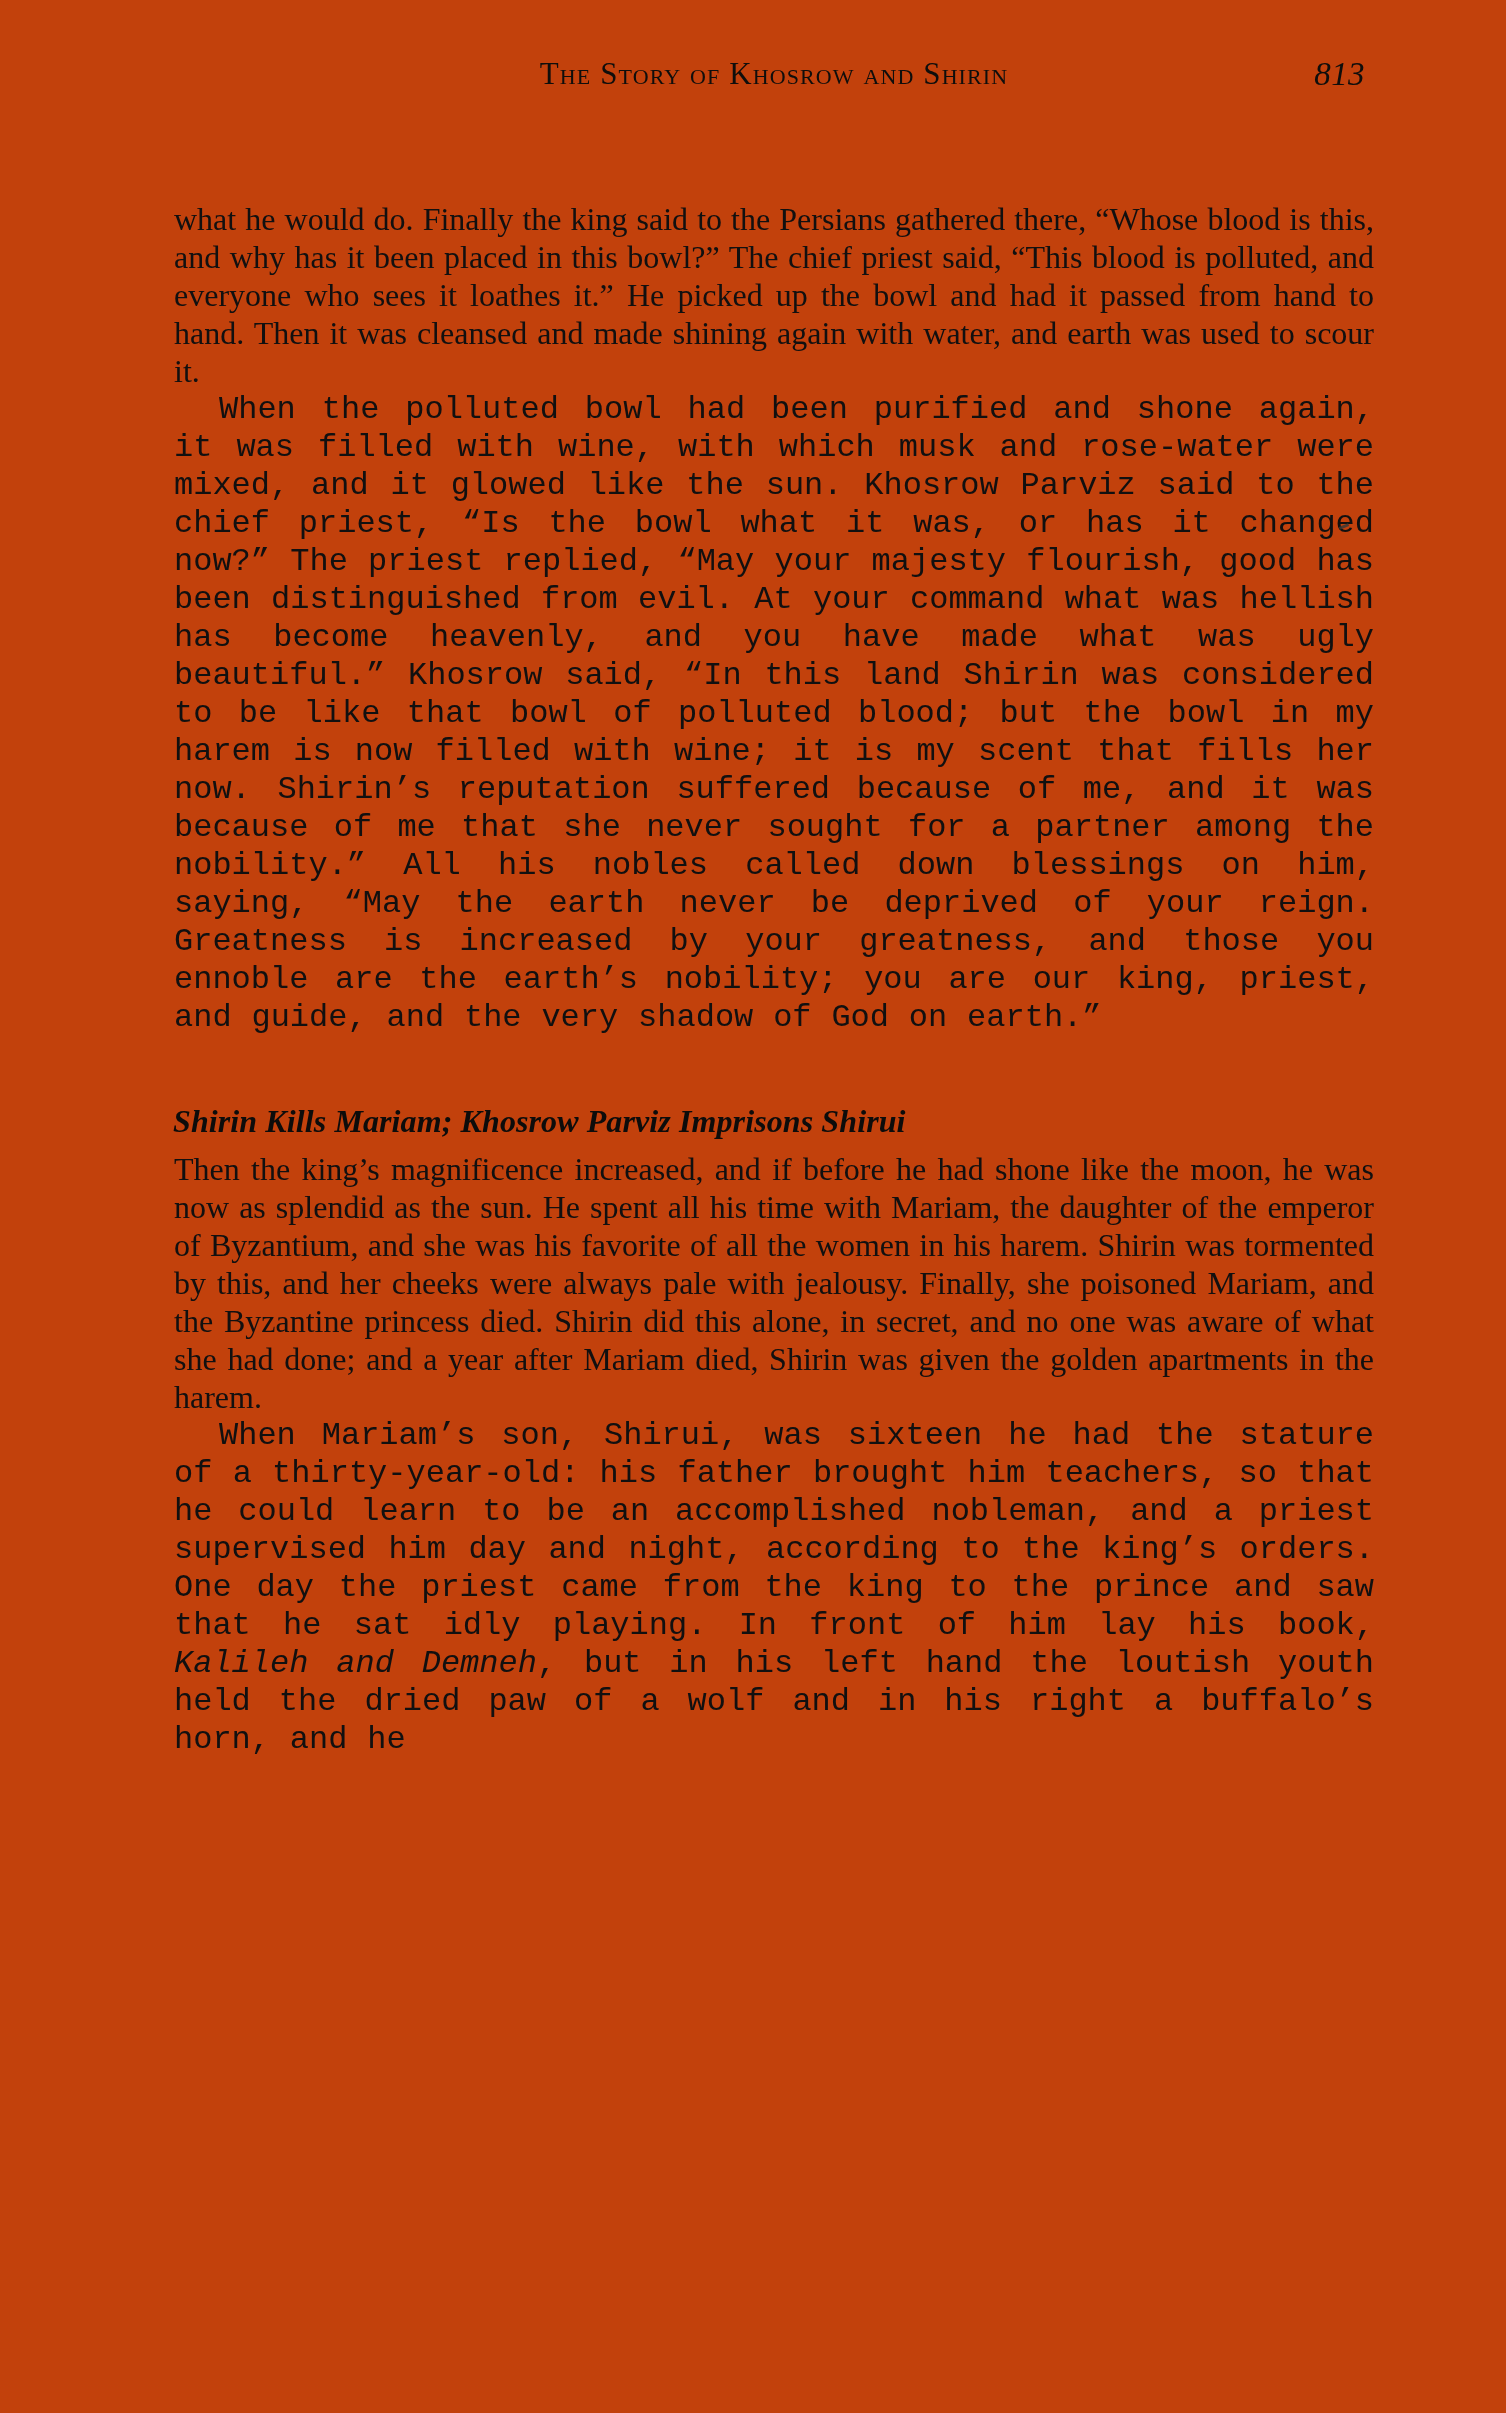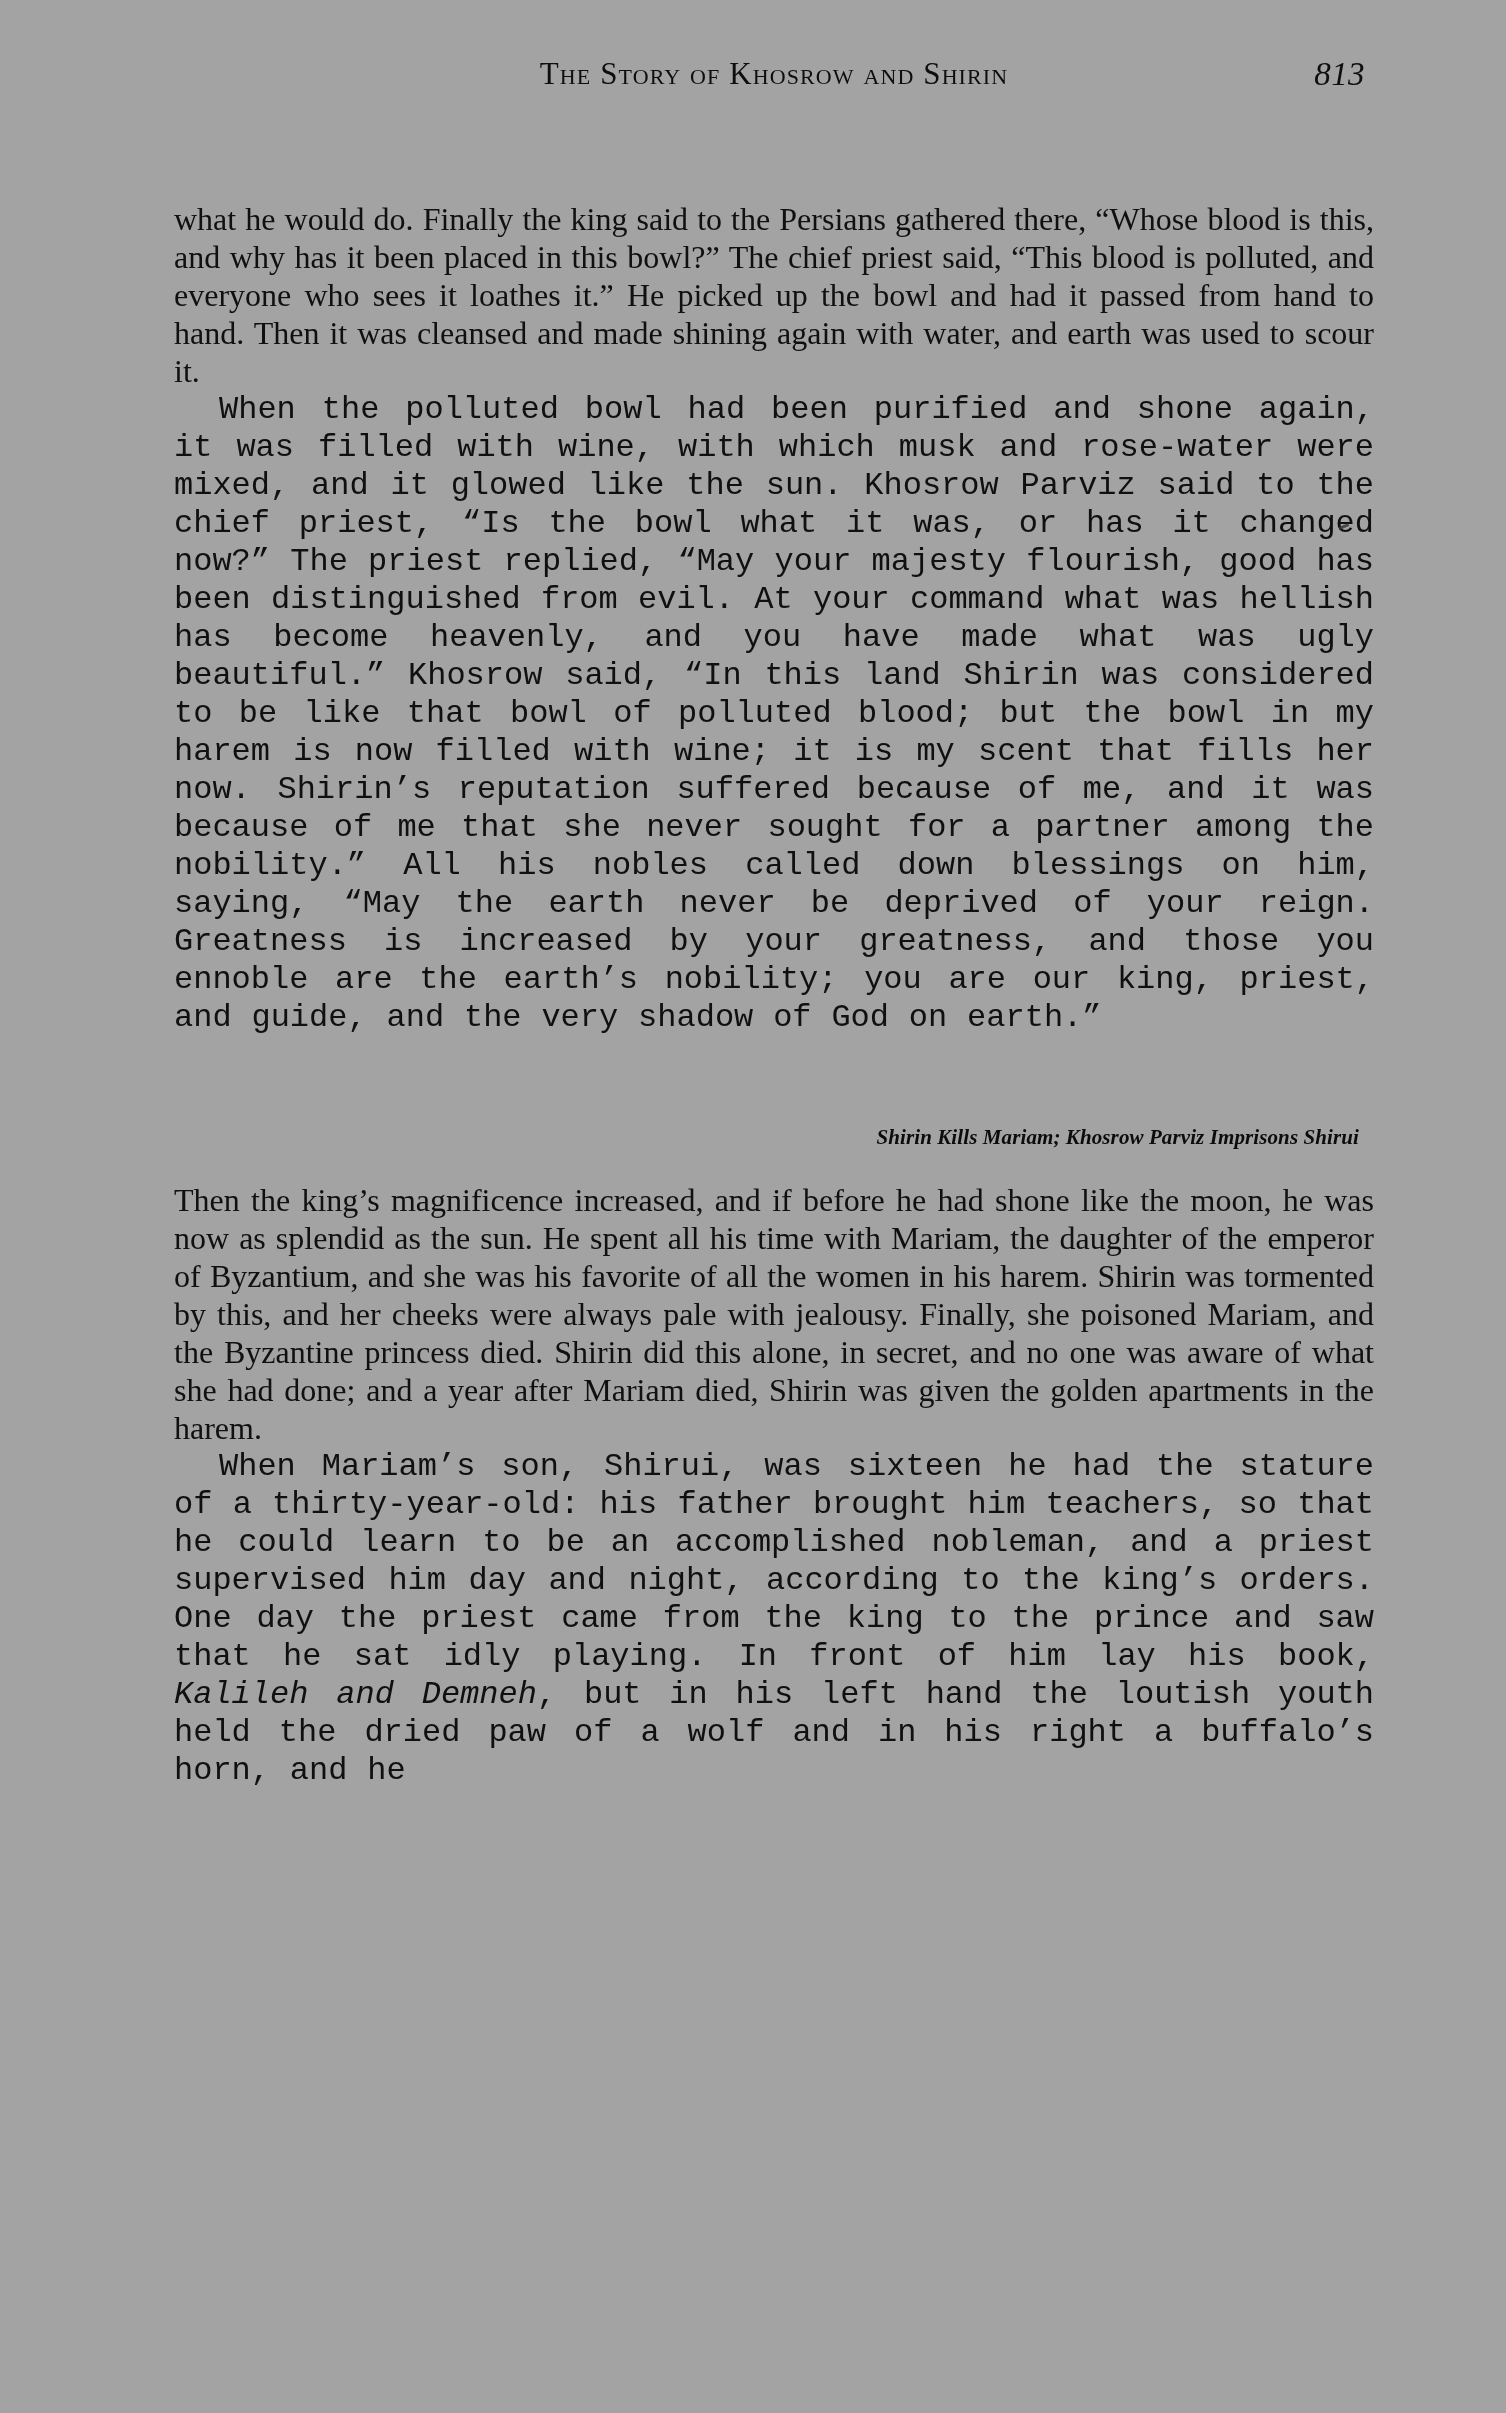--- a/index.html
+++ b/index.html
@@ -11,21 +11,21 @@
     width: 1506px;
     height: 2413px;
     font-family: "Liberation Serif", "DejaVu Serif", serif;
     color: #100f0d;
     -webkit-font-smoothing: antialiased;
   }
   .page {
     position: relative;
     width: 1506px;
     height: 2413px;
-    background: #a3a3a3;
+    background: #c2410c;
     overflow: hidden;
   }
 
   
   .running-head {
     position: absolute;
     left: 173px;
     top: 56px;
     width: 1202px;
     height: 47px;
@@ -72,27 +72,27 @@
   p.body.indent {
     text-indent: 45px;
   }
   p.body + p.body {
     margin-top: 0;
     font-family: Liberation Mono, monospace;
   }
 
   
   h2.section-heading {
-    margin: 16px;
+    margin: 0;
     padding: 0;
-    font-size: 21px;
+    font-size: 32px;
     line-height: 56px;
     font-weight: bold;
     font-style: italic;
-    text-align: right;
+    text-align: left;
     letter-spacing: 0.1px;
     color: #0d0c0b;
   }
   .gap-before-heading { height: 55px; }
   .gap-after-heading  { height: 0px; }
 
   i.book-title { font-style: italic; }
 
   
   .speck {

